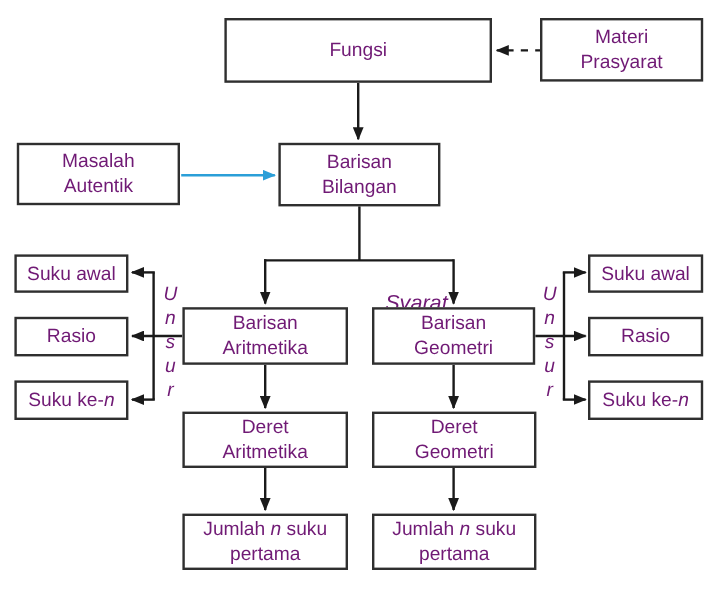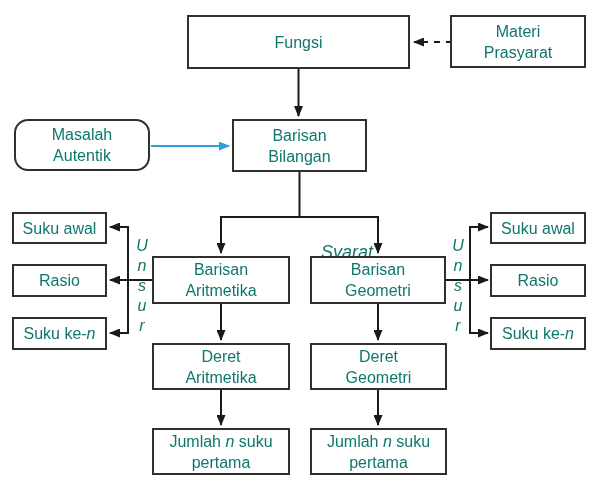--- a/index.html
+++ b/index.html
@@ -1,18 +1,18 @@
 <!DOCTYPE html>
 <html style="--line: #1a1a1a; --box-border: #2f2f2f; --authentic-arrow: #2b9fd8;"><head>
 <meta charset="utf-8">
 <style>
   html,body{margin:0;padding:0;background:#fff;}
   .canvas{
     position:relative;width:600px;height:496px;background:#ffffff;
-    font-family:"Liberation Sans","DejaVu Sans",sans-serif;color:#0f766e;
+    font-family:"Liberation Sans","DejaVu Sans",sans-serif;color:#701a75;
     overflow:hidden;
   }
   .connectors{position:absolute;left:0;top:0;width:600px;height:496px;}
   .edge{stroke:var(--line,#1a1a1a);stroke-width:2;fill:none;}
   .edge.blue{stroke:var(--authentic-arrow,#2b9fd8);}
   .edge.dashed{stroke-dasharray:6 6;}
   .ah-fill{fill:var(--line,#1a1a1a);}
   .ah-fill-blue{fill:var(--authentic-arrow,#2b9fd8);}
   .box{
     position:absolute;background:#ffffff;border:2px solid var(--box-border,#2f2f2f);
@@ -71,21 +71,21 @@
     <line class="edge" x1="469" y1="227" x2="488" y2="227" marker-end="url(#ah)"></line>
     <line class="edge" x1="446" y1="280" x2="488" y2="280" marker-end="url(#ah)"></line>
     <line class="edge" x1="469" y1="333" x2="488" y2="333" marker-end="url(#ah)"></line>
   </svg>
 
   <div class="box" style="left:187px;top:15px;width:223px;height:54px;">Fungsi</div>
 
   <div class="box" style="left:450px;top:15px;width:136px;height:53px;">Materi
 Prasyarat</div>
 
-  <div class="box" style="left:14px;top:119px;width:136px;height:52px;border-radius:14px;">Masalah
+  <div class="box" style="left:14px;top:119px;width:136px;height:52px;">Masalah
 Autentik</div>
 
   <div class="box" style="left:232px;top:119px;width:135px;height:53px;">Barisan
 Bilangan</div>
 
   <div class="syarat">Syarat</div>
 
   <div class="box" style="left:152px;top:256px;width:138px;height:48px;">Barisan
 Aritmetika</div>
 

